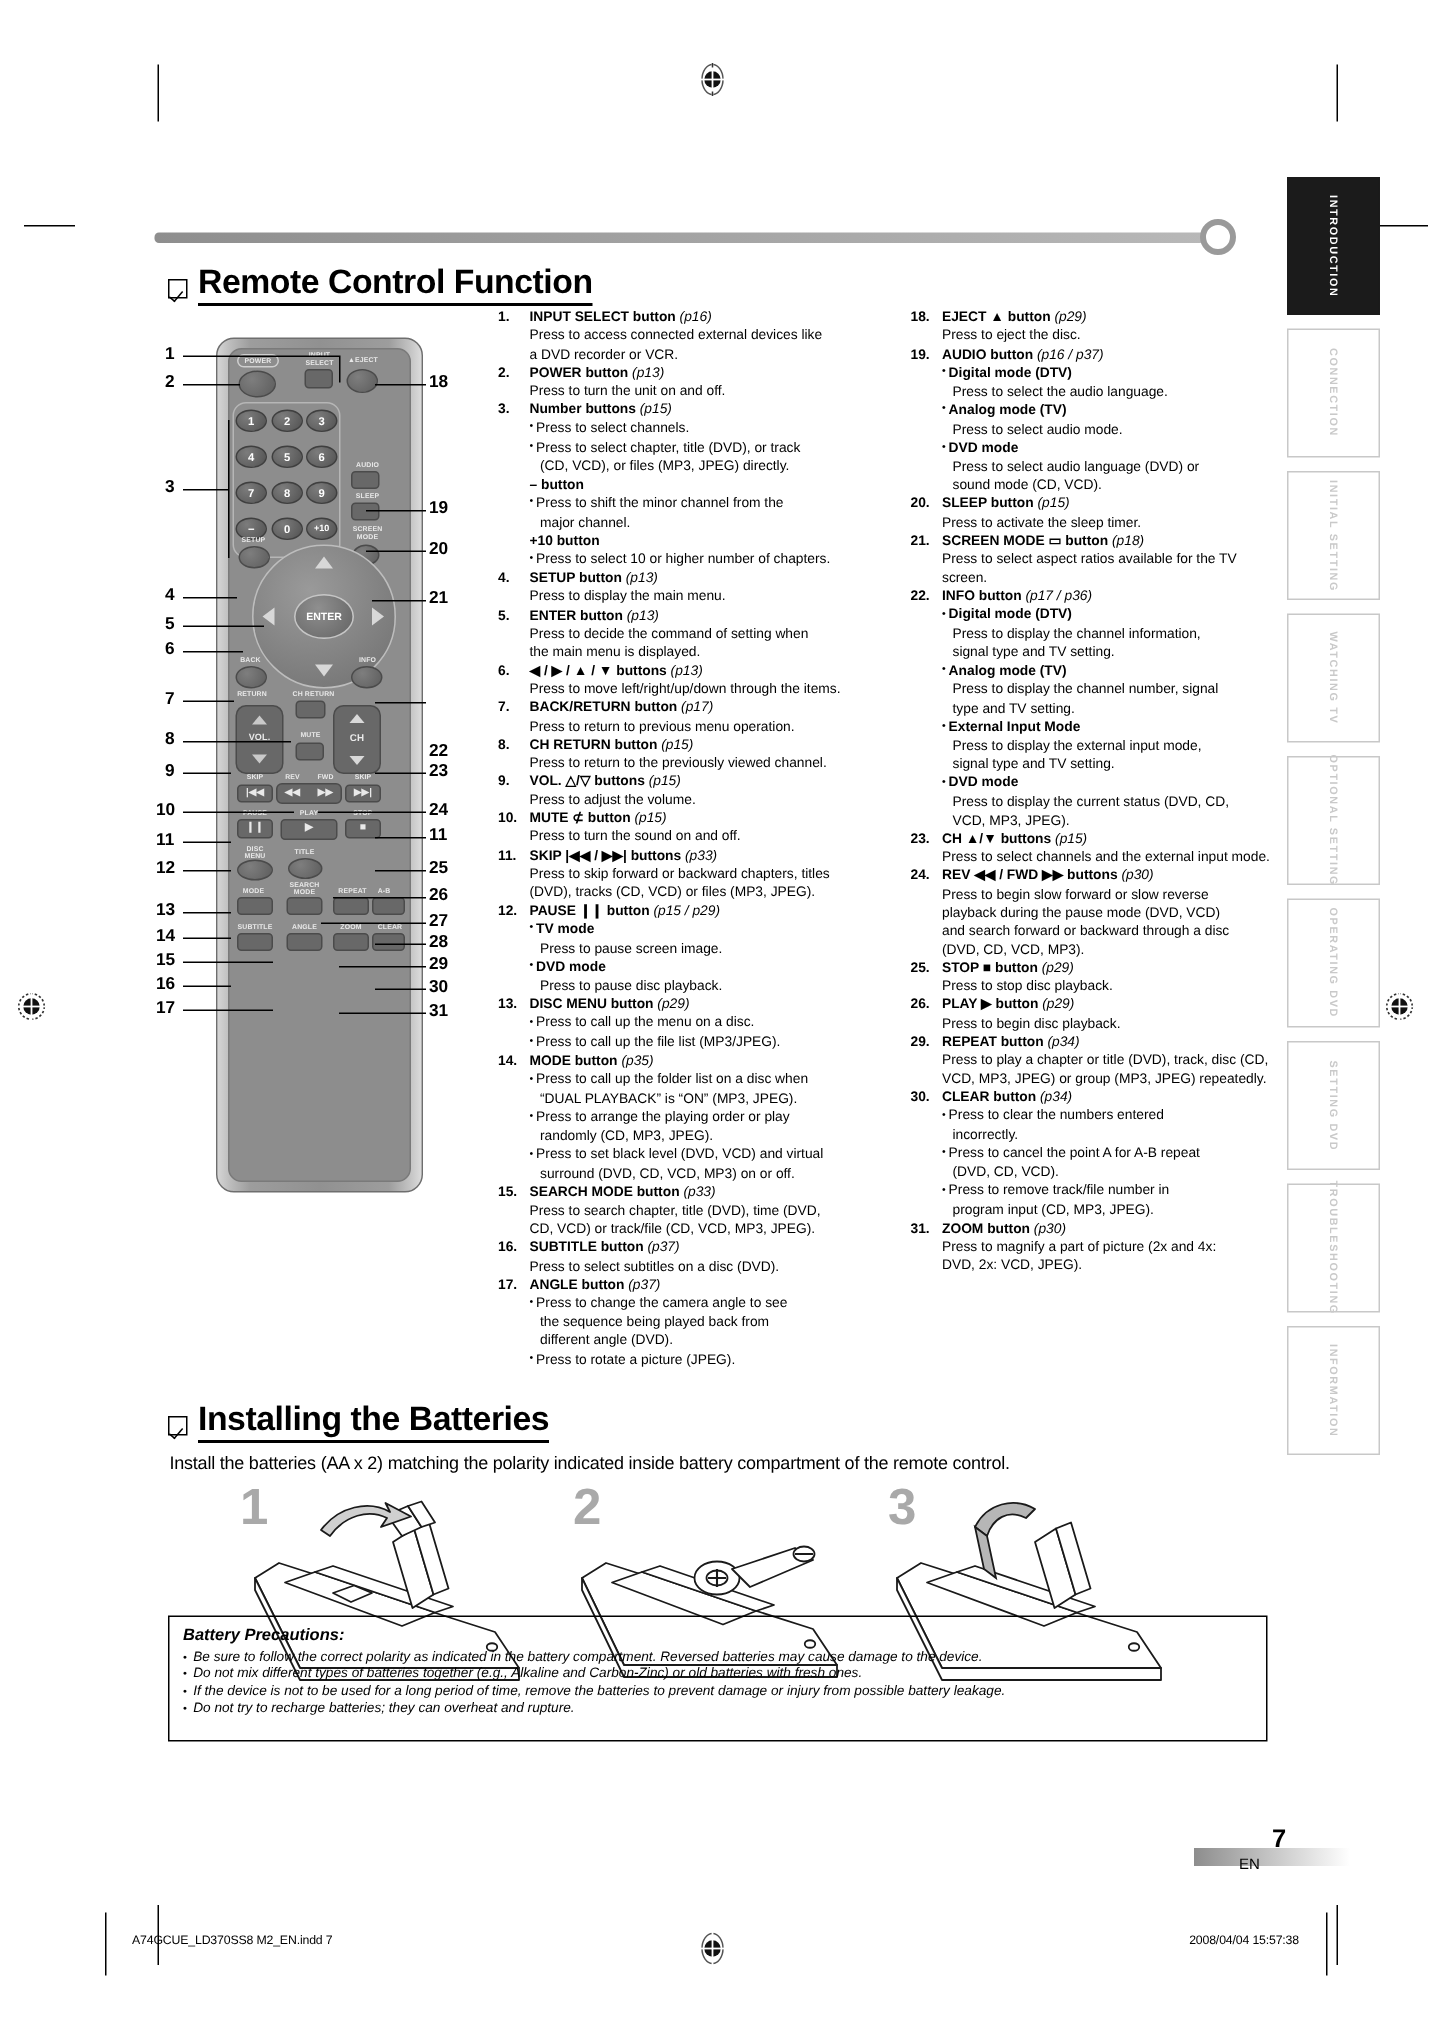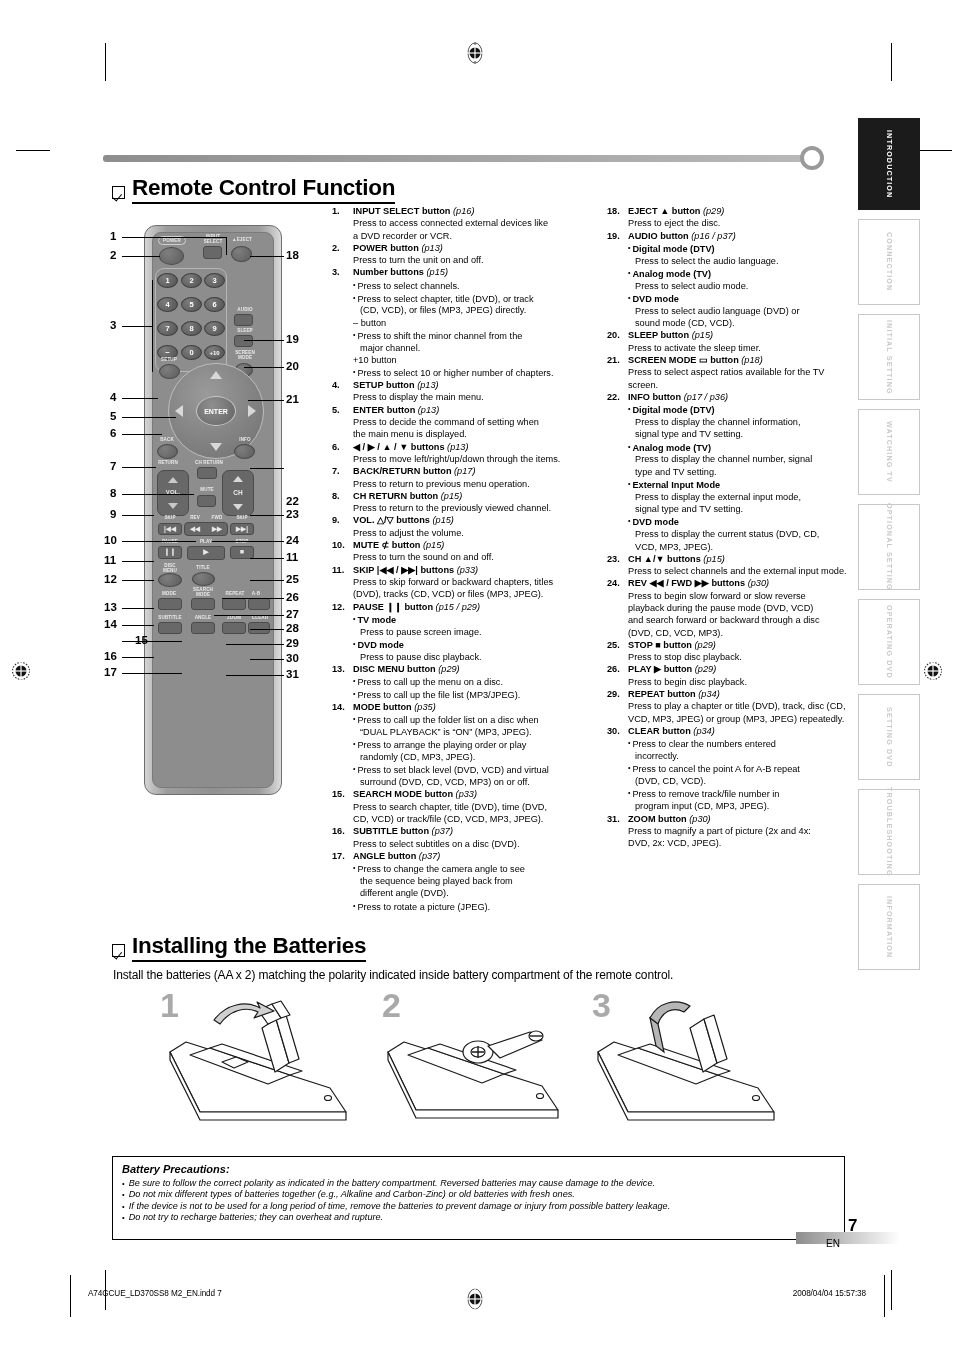--- a/index.html
+++ b/index.html
@@ -68,21 +68,21 @@
   .num { width:23px; flex:0 0 23px; font-weight:bold; font-size:9.2px; text-align:left; padding-left:2px;}
   .body { flex:1 1 auto; }
   .ttl { font-weight:bold; }
   .ttl .pg { font-weight:normal;font-style:italic; }
   .ln { display:block; }
   .bl { display:block; padding-left:6.5px; text-indent:-6.5px; }
   .bl:before { content:"\2022\00a0"; font-size:7px; vertical-align:1.5px; }
   .sub { display:block; font-weight:bold; padding-left:6.5px; text-indent:-6.5px; }
   .sub:before { content:"\2022\00a0"; font-size:7px; vertical-align:1.5px; font-weight:bold;}
   .ind { display:block; padding-left:7px; }
-  .bold { font-weight:normal; }
+  .bold { font-weight:bold; }
 
   
   .remote-area { position:absolute; left:100px; top:215px; width:230px; height:600px; }
   .remote-body {
     position:absolute; left:44px; top:10px; width:138px; height:570px;
     background:linear-gradient(to right,#d5d5d5 0%,#bdbdbd 6%,#9d9d9d 16%,#919191 50%,#9d9d9d 84%,#c2c2c2 94%,#dcdcdc 100%);
     border-radius:12px; border:1px solid #6e6e6e;
   }
   .remote-inner {
     position:absolute; left:52px; top:17px; width:122px; height:556px;
@@ -129,21 +129,21 @@
   .callout { position:absolute; font-size:11.5px; font-weight:bold; }
   .lead { position:absolute; background:#000; height:1px; }
   .leadv { position:absolute; background:#000; width:1px; }
 
   
   .stepnum { position:absolute; font-size:34px; font-weight:bold; color:#a9a9a9; }
   .battery-svg { position:absolute; }
 
   
   .precbox {
-    position:absolute; left:112px; top:1156px; width:733px; height:84px;
+    position:absolute; left:112px; top:1077px; width:733px; height:84px;
     border:1.3px solid #000; padding:6px 9px 0 9px;
   }
   .prec-title { font-size:11px; font-weight:bold; font-style:italic; margin-bottom:2.5px; }
   .prec-li { font-size:9.1px; font-style:italic; line-height:11.6px;
              padding-left:9px; text-indent:-9px; }
   .prec-li:before { content:"\2022\00a0\00a0"; font-style:normal; font-size:7.5px; }
 
   
   .pnbar { position:absolute; left:796px; top:1232px; width:104px; height:12px;
     background:linear-gradient(to right,#8d8d8d,#ffffff); }
@@ -373,21 +373,21 @@
 <div class="callout" style="left:110px;top:410px;">5</div>
 <div class="callout" style="left:110px;top:427px;">6</div>
 <div class="callout" style="left:110px;top:460px;">7</div>
 <div class="callout" style="left:110px;top:487px;">8</div>
 <div class="callout" style="left:110px;top:508px;">9</div>
 <div class="callout" style="left:104px;top:534px;">10</div>
 <div class="callout" style="left:104px;top:554px;">11</div>
 <div class="callout" style="left:104px;top:573px;">12</div>
 <div class="callout" style="left:104px;top:601px;">13</div>
 <div class="callout" style="left:104px;top:618px;">14</div>
-<div class="callout" style="left:104px;top:634px;margin-left:31px;">15</div>
+<div class="callout" style="left:104px;top:634px;">15</div>
 <div class="callout" style="left:104px;top:650px;">16</div>
 <div class="callout" style="left:104px;top:666px;">17</div>
 
 <div class="callout" style="left:286px;top:249px;">18</div>
 <div class="callout" style="left:286px;top:333px;">19</div>
 <div class="callout" style="left:286px;top:360px;">20</div>
 <div class="callout" style="left:286px;top:393px;">21</div>
 <div class="callout" style="left:286px;top:461px;margin-top:34px;">22</div>
 <div class="callout" style="left:286px;top:508px;">23</div>
 <div class="callout" style="left:286px;top:534px;">24</div>

